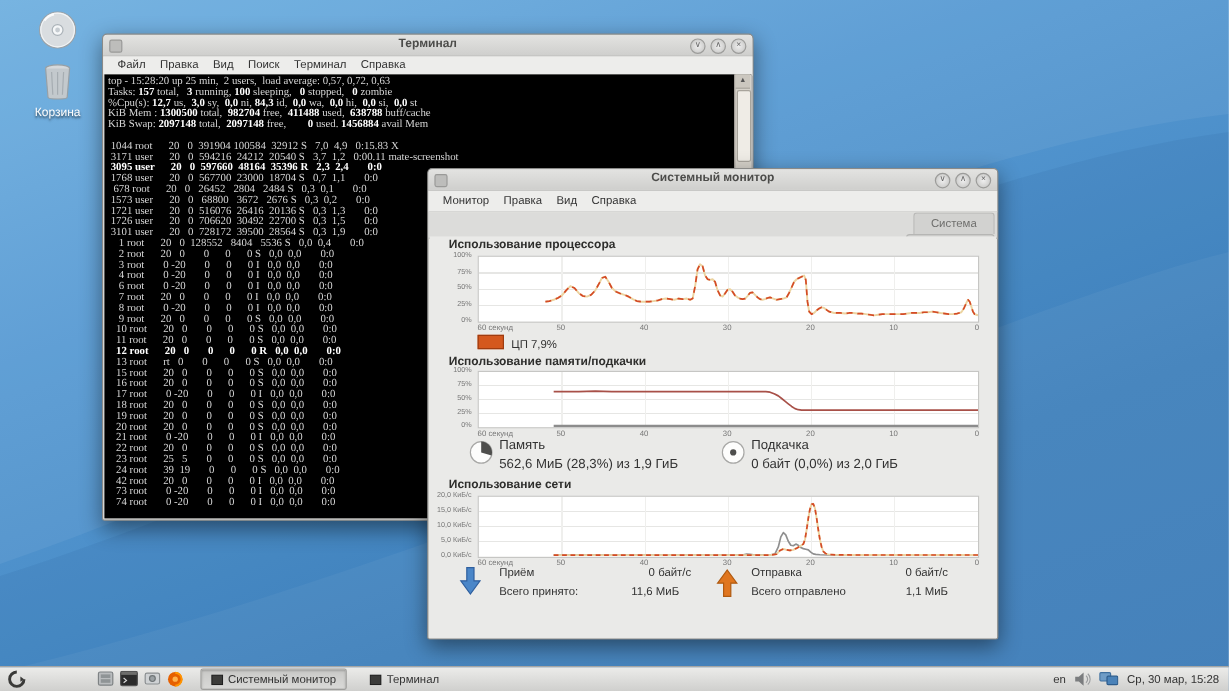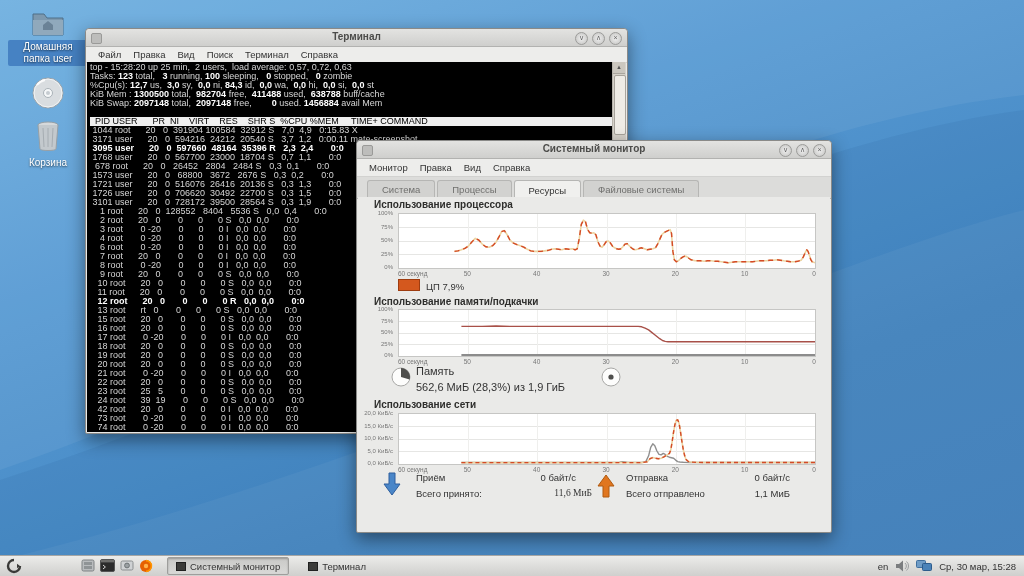--- a/index.html
+++ b/index.html
@@ -29,36 +29,36 @@
   .winbtn{width:11px;height:11px;border-radius:50%;background:radial-gradient(#efefef,#c2c2c0);
           border:1px solid #9c9c9a;font-size:7px;line-height:10px;text-align:center;color:#666;}
   .menubar{height:15px;background:#ededeb;border-bottom:1px solid #d2d2d0;display:flex;
            align-items:center;padding-left:6px;}
   .menu-item{font-size:9.5px;color:#333;padding:0 6px;}
 
   
   #terminal{left:85px;top:28px;width:541px;height:404px;z-index:2;}
   #terminal .menubar{height:15px;}
   .term-wrap{position:absolute;left:1px;right:1px;top:33px;bottom:1px;background:#000;display:flex;}
-  .term-screen{flex:1;padding:1px 0 0 3px;font-family:Liberation Sans, sans-serif;
+  .term-screen{flex:1;padding:1px 0 0 3px;font-family:Liberation Serif, serif;
                font-size:9px;color:#d6d6d6;overflow:hidden;}
   .tline{height:9px;line-height:9px;white-space:pre;}
   .tb{color:#fff;font-weight:bold;}
   .thead{background:#efefef;color:#000;}
   .term-scroll{width:13px;background:#d6d2ca;border-left:1px solid #b8b4ac;position:relative;}
   .scroll-arrow{position:absolute;left:0;width:12px;height:11px;background:#cbc7bf;
                 border-bottom:1px solid #aaa69e;font-size:6px;text-align:center;line-height:11px;color:#555;}
   .scroll-thumb{position:absolute;left:1px;top:13px;width:10px;height:58px;background:#efece6;
                 border:1px solid #a8a49c;border-radius:2px;}
 
   
   #monitor{left:356px;top:140px;width:474px;height:391px;z-index:3;}
   #monitor .menubar{height:17px;}
   .tabbar{height:21px;background:#dcdcda;border-bottom:1px solid #b6b6b4;display:flex;
-          padding-left:10px;align-items:flex-end;}
+          padding-left:10px;align-items:flex-end;flex-direction:column;}
   .tab{font-size:9.5px;color:#6f6f6d;background:#d2d2d0;border:1px solid #b6b6b4;border-bottom:none;
        padding:3px 14px 3px 14px;border-radius:3px 3px 0 0;margin-right:2px;}
   .tab.active{background:#f0f0ee;color:#333;position:relative;top:1px;padding-top:4px;}
   .mon-body{position:absolute;left:1px;right:1px;top:56px;bottom:1px;background:#eaeae8;}
   .sect-title{position:absolute;left:16px;font-size:10px;font-weight:bold;color:#2e2e2c;}
   .chart-block{position:absolute;}
   .plot{position:relative;width:416px;background:#fff;border:1px solid #c6c6c4;}
   .ylabels{position:absolute;left:-40px;top:0;width:37px;height:100%;}
   .ylabels div{position:absolute;right:2px;font-size:6px;color:#777;white-space:nowrap;}
   .xlabels{position:relative;width:416px;height:9px;}
@@ -86,28 +86,20 @@
 </head>
 <body>
 
 <svg class="bg-swirl" width="1024" height="576" viewBox="0 0 1024 576">
   <path d="M0,470 C320,360 700,130 1024,95 L1024,0 L0,0 Z" fill="rgba(255,255,255,0.06)"></path>
   <path d="M0,480 C330,375 720,150 1024,110 C1024,110 1024,576 1024,576 L0,576 Z" fill="rgba(20,60,120,0.07)"></path>
   <path d="M0,560 C380,470 820,260 1024,210 L1024,576 L0,576 Z" fill="rgba(255,255,255,0.045)"></path>
 </svg>
 
 <div class="desk-icons">
-  <div class="dicon selected">
-    <svg class="glyph" width="36" height="30" viewBox="0 0 36 30">
-      <path d="M3,6 L14,6 L17,10 L33,10 L33,27 L3,27 Z" fill="#7d98ad" stroke="#4f6f88"></path>
-      <path d="M3,12 L33,12 L33,27 L3,27 Z" fill="#90a9bc"></path>
-      <path d="M13,17 l5,-4 5,4 v5 h-10 Z" fill="#6a8296"></path>
-    </svg>
-    <span class="dlabel">Домашняя папка user</span>
-  </div>
   <div class="dicon">
     <svg class="glyph" width="34" height="34" viewBox="0 0 34 34">
       <circle cx="17" cy="17" r="15" fill="#d9dde0" stroke="#9aa2a8"></circle>
       <circle cx="17" cy="17" r="14" fill="none" stroke="#f2f4f5"></circle>
       <circle cx="17" cy="17" r="4.5" fill="#f5f7f8" stroke="#aab2b8"></circle>
       <circle cx="17" cy="17" r="2" fill="#c6ccd1"></circle>
       <path d="M6,9 A14,14 0 0 1 14,4" stroke="#ffffff" fill="none" stroke-width="2" opacity="0.8"></path>
     </svg>
   </div>
   <div class="dicon">
@@ -134,26 +126,25 @@
       <span class="menu-item">Файл</span>
       <span class="menu-item">Правка</span>
       <span class="menu-item">Вид</span>
       <span class="menu-item">Поиск</span>
       <span class="menu-item">Терминал</span>
       <span class="menu-item">Справка</span>
     </div>
   <div class="term-wrap">
     <div class="term-screen">
         <div class="tline"><span>top - 15:28:20 up 25 min,  2 users,  load average: 0,57, 0,72, 0,63</span></div>
-        <div class="tline"><span>Tasks: </span><span class="tb">123</span><span> total,   </span><span class="tb">3</span><span> running, </span><span class="tb">100</span><span> sleeping,   </span><span class="tb">0</span><span> stopped,   </span><span class="tb">0</span><span> zombie</span></div>
+        <div class="tline"><span>Tasks: </span><span class="tb">157</span><span> total,   </span><span class="tb">3</span><span> running, </span><span class="tb">100</span><span> sleeping,   </span><span class="tb">0</span><span> stopped,   </span><span class="tb">0</span><span> zombie</span></div>
         <div class="tline"><span>%Cpu(s): </span><span class="tb">12,7</span><span> us,  </span><span class="tb">3,0</span><span> sy,  </span><span class="tb">0,0</span><span> ni, </span><span class="tb">84,3</span><span> id,  </span><span class="tb">0,0</span><span> wa,  </span><span class="tb">0,0</span><span> hi,  </span><span class="tb">0,0</span><span> si,  </span><span class="tb">0,0</span><span> st</span></div>
         <div class="tline"><span>KiB Mem : </span><span class="tb">1300500</span><span> total,  </span><span class="tb">982704</span><span> free,  </span><span class="tb">411488</span><span> used,  </span><span class="tb">638788</span><span> buff/cache</span></div>
         <div class="tline"><span>KiB Swap: </span><span class="tb">2097148</span><span> total,  </span><span class="tb">2097148</span><span> free,        </span><span class="tb">0</span><span> used. </span><span class="tb">1456884</span><span> avail Mem</span></div>
         <div class="tline"> </div>
-        <div class="tline thead">  PID USER      PR  NI    VIRT    RES    SHR S  %CPU %MEM     TIME+ COMMAND</div>
         <div class="tline"> 1044 root      20   0  391904 100584  32912 S   7,0  4,9   0:15.83 X</div>
         <div class="tline"> 3171 user      20   0  594216  24212  20540 S   3,7  1,2   0:00.11 mate-screenshot</div>
         <div class="tline tb"> 3095 user      20   0  597660  48164  35396 R   2,3  2,4       0:0</div>
         <div class="tline"> 1768 user      20   0  567700  23000  18704 S   0,7  1,1       0:0</div>
         <div class="tline">  678 root      20   0   26452   2804   2484 S   0,3  0,1       0:0</div>
         <div class="tline"> 1573 user      20   0   68800   3672   2676 S   0,3  0,2       0:0</div>
         <div class="tline"> 1721 user      20   0  516076  26416  20136 S   0,3  1,3       0:0</div>
         <div class="tline"> 1726 user      20   0  706620  30492  22700 S   0,3  1,5       0:0</div>
         <div class="tline"> 3101 user      20   0  728172  39500  28564 S   0,3  1,9       0:0</div>
         <div class="tline">    1 root      20   0  128552   8404   5536 S   0,0  0,4       0:0</div>
@@ -286,20 +277,21 @@
         <circle cx="11" cy="11" r="9" fill="#fdfdfc" stroke="#a8a8a6"></circle>
         <path d="M11,11 L11,2 A9,9 0 0 1 19.6,13.6 Z" fill="#4e4e4c"></path>
       </svg>
       <div class="mlg-text"><span>Память</span><span class="v">562,6 МиБ (28,3%) из 1,9 ГиБ</span></div>
     </div>
     <div class="mem-legend-group" style="left:242px;top:168px;width:210px;height:30px;">
       <svg width="22" height="22" viewBox="0 0 22 22" style="position:absolute;top:1px;">
         <circle cx="11" cy="11" r="9" fill="#fdfdfc" stroke="#a8a8a6"></circle>
         <circle cx="11" cy="11" r="2.6" fill="#4e4e4c"></circle>
       </svg>
+      <div class="mlg-text"><span>Подкачка</span><span class="v">0 байт (0,0%) из 2,0 ГиБ</span></div>
     </div>
 
     <div class="sect-title" style="top:202px;">Использование сети</div>
     <div class="chart-block" style="left:40px;top:216px;">
       <div class="ylabels">
           <div style="top: -3px;">20,0 КиБ/с</div>
           <div style="top: 9.5px;">15,0 КиБ/с</div>
           <div style="top: 22px;">10,0 КиБ/с</div>
           <div style="top: 34.5px;">5,0 КиБ/с</div>
           <div style="top: 47px;">0,0 КиБ/с</div>
@@ -327,21 +319,21 @@
           <div style="left: 416px; transform: translateX(-50%);">0</div>
         </div>
     </div>
     <div style="position:absolute;left:0;top:274px;width:474px;height:34px;">
       <svg width="20" height="26" viewBox="0 0 20 26" style="position:absolute;left:24px;top:1px;">
         <path d="M7,1 h6 v11 h5 l-8,11 -8,-11 h5 z" fill="#4a86c8" stroke="#2f5f9e"></path>
       </svg>
       <div class="net-label" style="left:58px;top:1px;">Приём</div>
       <div class="net-value" style="left:120px;top:1px;width:98px;">0 байт/с</div>
       <div class="net-label" style="left:58px;top:17px;">Всего принято:</div>
-      <div class="net-value" style="left:136px;top:17px;width:98px;font-family:Liberation Serif, serif;">11,6 МиБ</div>
+      <div class="net-value" style="left:110px;top:17px;width:98px;">11,6 МиБ</div>
       <svg width="20" height="26" viewBox="0 0 20 26" style="position:absolute;left:238px;top:1px;">
         <path d="M7,25 h6 v-11 h5 l-8,-11 -8,11 h5 z" fill="#e0761f" stroke="#b05a10"></path>
       </svg>
       <div class="net-label" style="left:268px;top:1px;">Отправка</div>
       <div class="net-value" style="left:300px;top:1px;width:132px;">0 байт/с</div>
       <div class="net-label" style="left:268px;top:17px;">Всего отправлено</div>
       <div class="net-value" style="left:300px;top:17px;width:132px;">1,1 МиБ</div>
     </div>
   </div>
 </div>

